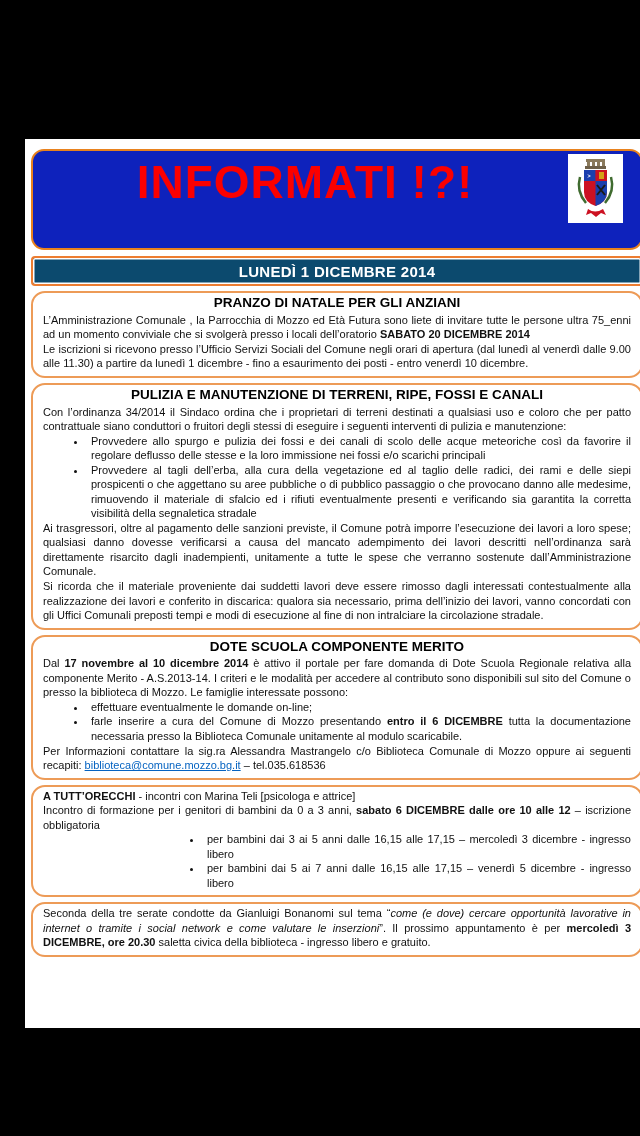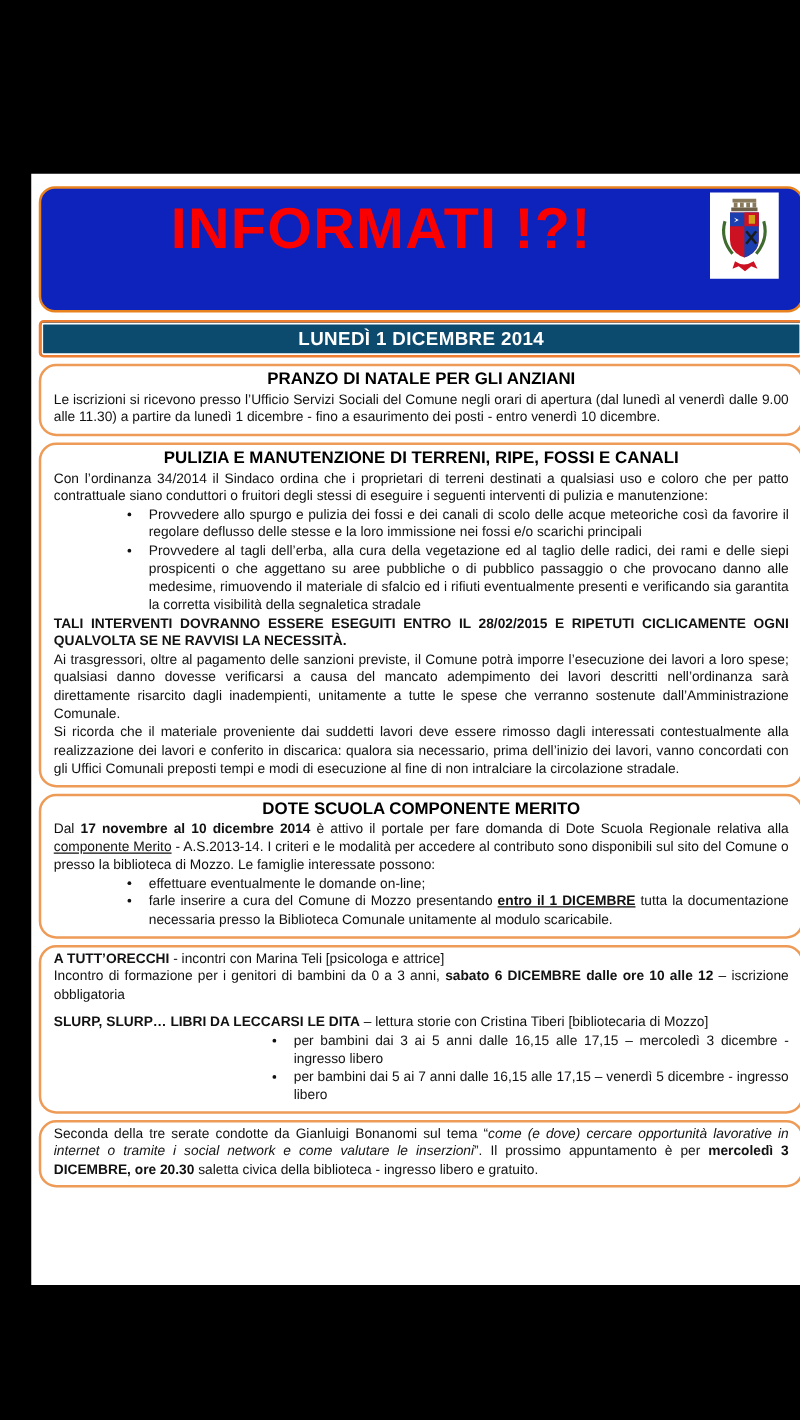--- a/index.html
+++ b/index.html
@@ -109,28 +109,27 @@
   .box ul {
     list-style: disc;
     padding-left: 44px;
   }
   .box ul li {
     font-size: 11px;
     line-height: 1.32;
     color: #111;
     text-align: justify;
     padding-left: 4px;
-    margin-left: 28px;
   }
   ul.wide { padding-left: 160px; }
   .gap-above { margin-top: 8px; }
 
   .run-b { font-weight: 700; }
   .run-i { font-style: italic; }
-  .run-u { text-decoration: underline; }
+  .run-u { }
   .run-link { color: #0563C1; text-decoration: underline; cursor: pointer; }
 </style>
 </head>
 <body>
 
 <div class="screen">
   <div class="page">
 
     <div class="masthead">
       <div class="masthead-title">INFORMATI !?!</div>
@@ -158,48 +157,48 @@
 
           <path d="M17 52 q7 5 15 0 l3 6 -5 -2 -5 4 -5 -4 -5 2 z" fill="#cc1122"></path>
         </svg>
       </div>
     </div>
 
     <div class="date-banner">LUNEDÌ 1 DICEMBRE 2014</div>
 
     <section class="box">
       <div class="box-title">PRANZO DI NATALE PER GLI ANZIANI</div>
+      <p><span>L’Amministrazione Comunale , la Parrocchia di Mozzo ed Età Futura sono liete di invitare tutte le persone ultra 75_enni ad un momento conviviale che si svolgerà  presso i locali dell’oratorio </span><span class="run-b">SABATO 20 DICEMBRE 2014</span></p>
       <p><span>Le iscrizioni si ricevono presso l’Ufficio Servizi Sociali del Comune negli orari di apertura (dal lunedì al venerdì dalle 9.00 alle 11.30) a partire da lunedì 1 dicembre - fino a esaurimento dei posti - entro venerdì 10 dicembre.</span></p>
     </section>
 
     <section class="box">
       <div class="box-title">PULIZIA E MANUTENZIONE DI TERRENI, RIPE, FOSSI E CANALI</div>
       <p><span>Con l’ordinanza 34/2014 il Sindaco ordina che i proprietari di terreni destinati a qualsiasi uso e coloro che per patto contrattuale siano conduttori o fruitori degli stessi di eseguire i seguenti interventi di pulizia e manutenzione:</span></p>
       <ul>
           <li><span>Provvedere allo spurgo e pulizia dei fossi e dei canali di scolo delle acque meteoriche così da favorire il regolare deflusso delle stesse e la loro immissione nei fossi e/o scarichi principali</span></li>
           <li><span>Provvedere al tagli dell’erba, alla cura della vegetazione ed al taglio delle radici, dei rami e delle siepi prospicenti o che aggettano su aree pubbliche o di pubblico passaggio o che provocano danno alle medesime, rimuovendo il materiale di sfalcio ed i rifiuti eventualmente presenti    e verificando sia garantita la corretta visibilità della segnaletica stradale</span></li>
         </ul>
-      <p><span class="run-b">TALI INTERVENTI DOVRANNO ESSERE ESEGUITI ENTRO IL 28/02/2015 E RIPETUTI CICLICAMENTE OGNI QUALVOLTA SE NE RAVVISI LA NECESSITÀ.</span></p>
       <p><span>Ai trasgressori, oltre al pagamento delle sanzioni previste, il Comune potrà imporre l’esecuzione dei lavori a loro spese; qualsiasi danno dovesse verificarsi a causa del mancato adempimento dei lavori descritti nell’ordinanza sarà direttamente risarcito dagli inadempienti, unitamente a tutte le spese che verranno sostenute dall’Amministrazione Comunale.</span></p>
       <p><span>Si ricorda che il materiale proveniente dai suddetti lavori deve essere rimosso dagli interessati contestualmente alla realizzazione dei lavori e conferito in discarica: qualora sia necessario, prima dell’inizio dei lavori, vanno concordati con gli Uffici Comunali preposti  tempi e modi di esecuzione al fine di non intralciare la circolazione stradale.</span></p>
     </section>
 
     <section class="box">
       <div class="box-title">DOTE SCUOLA COMPONENTE MERITO</div>
       <p><span>Dal </span><span class="run-b">17  novembre al  10  dicembre  2014</span><span> è  attivo  il portale per  fare  domanda  di  Dote  Scuola  Regionale relativa  alla </span><span class="run-u">componente Merito</span><span> - A.S.2013-14. I criteri e le modalità per accedere al contributo sono disponibili sul sito del Comune o presso la biblioteca di Mozzo. Le famiglie interessate possono:</span></p>
       <ul>
           <li><span>effettuare eventualmente le domande on-line;</span></li>
-          <li><span>farle inserire a cura del Comune di Mozzo presentando </span><span class="run-b run-u">entro il 1 DICEMBRE</span><span> tutta la documentazione necessaria presso la Biblioteca Comunale  unitamente al modulo scaricabile.</span></li>
+          <li><span>farle inserire a cura del Comune di Mozzo presentando </span><span class="run-b run-u">entro il 6 DICEMBRE</span><span> tutta la documentazione necessaria presso la Biblioteca Comunale  unitamente al modulo scaricabile.</span></li>
         </ul>
+      <p><span>Per Informazioni contattare la sig.ra Alessandra Mastrangelo c/o Biblioteca Comunale di Mozzo oppure ai seguenti recapiti: </span><span class="run-link">biblioteca@comune.mozzo.bg.it</span><span> – tel.035.618536</span></p>
     </section>
 
     <section class="box">
       <p><span class="run-b">A TUTT’ORECCHI</span><span>  - incontri con Marina Teli [psicologa e attrice]</span></p>
       <p><span>Incontro di formazione per i genitori di bambini da 0 a 3 anni, </span><span class="run-b">sabato 6 DICEMBRE dalle ore 10 alle 12</span><span> – iscrizione obbligatoria</span></p>
-      <p class="gap-above"><span class="run-b">SLURP, SLURP… LIBRI DA LECCARSI LE DITA</span><span> – lettura storie con Cristina Tiberi [bibliotecaria di Mozzo]</span></p>
       <ul class="wide">
           <li><span>per bambini dai 3 ai 5 anni dalle 16,15 alle 17,15 – mercoledì 3 dicembre - ingresso libero</span></li>
           <li><span>per bambini dai 5 ai 7 anni dalle 16,15 alle 17,15 – venerdì  5 dicembre - ingresso libero</span></li>
         </ul>
     </section>
 
     <section class="box">
       <p><span>Seconda della tre serate condotte da Gianluigi Bonanomi sul tema “</span><span class="run-i">come (e dove) cercare opportunità lavorative in  internet o tramite i social network e come valutare le inserzioni</span><span>”. Il prossimo appuntamento è per </span><span class="run-b">mercoledì 3 DICEMBRE, ore 20.30</span><span> saletta civica della biblioteca - ingresso libero e gratuito.</span></p>
     </section>
 

